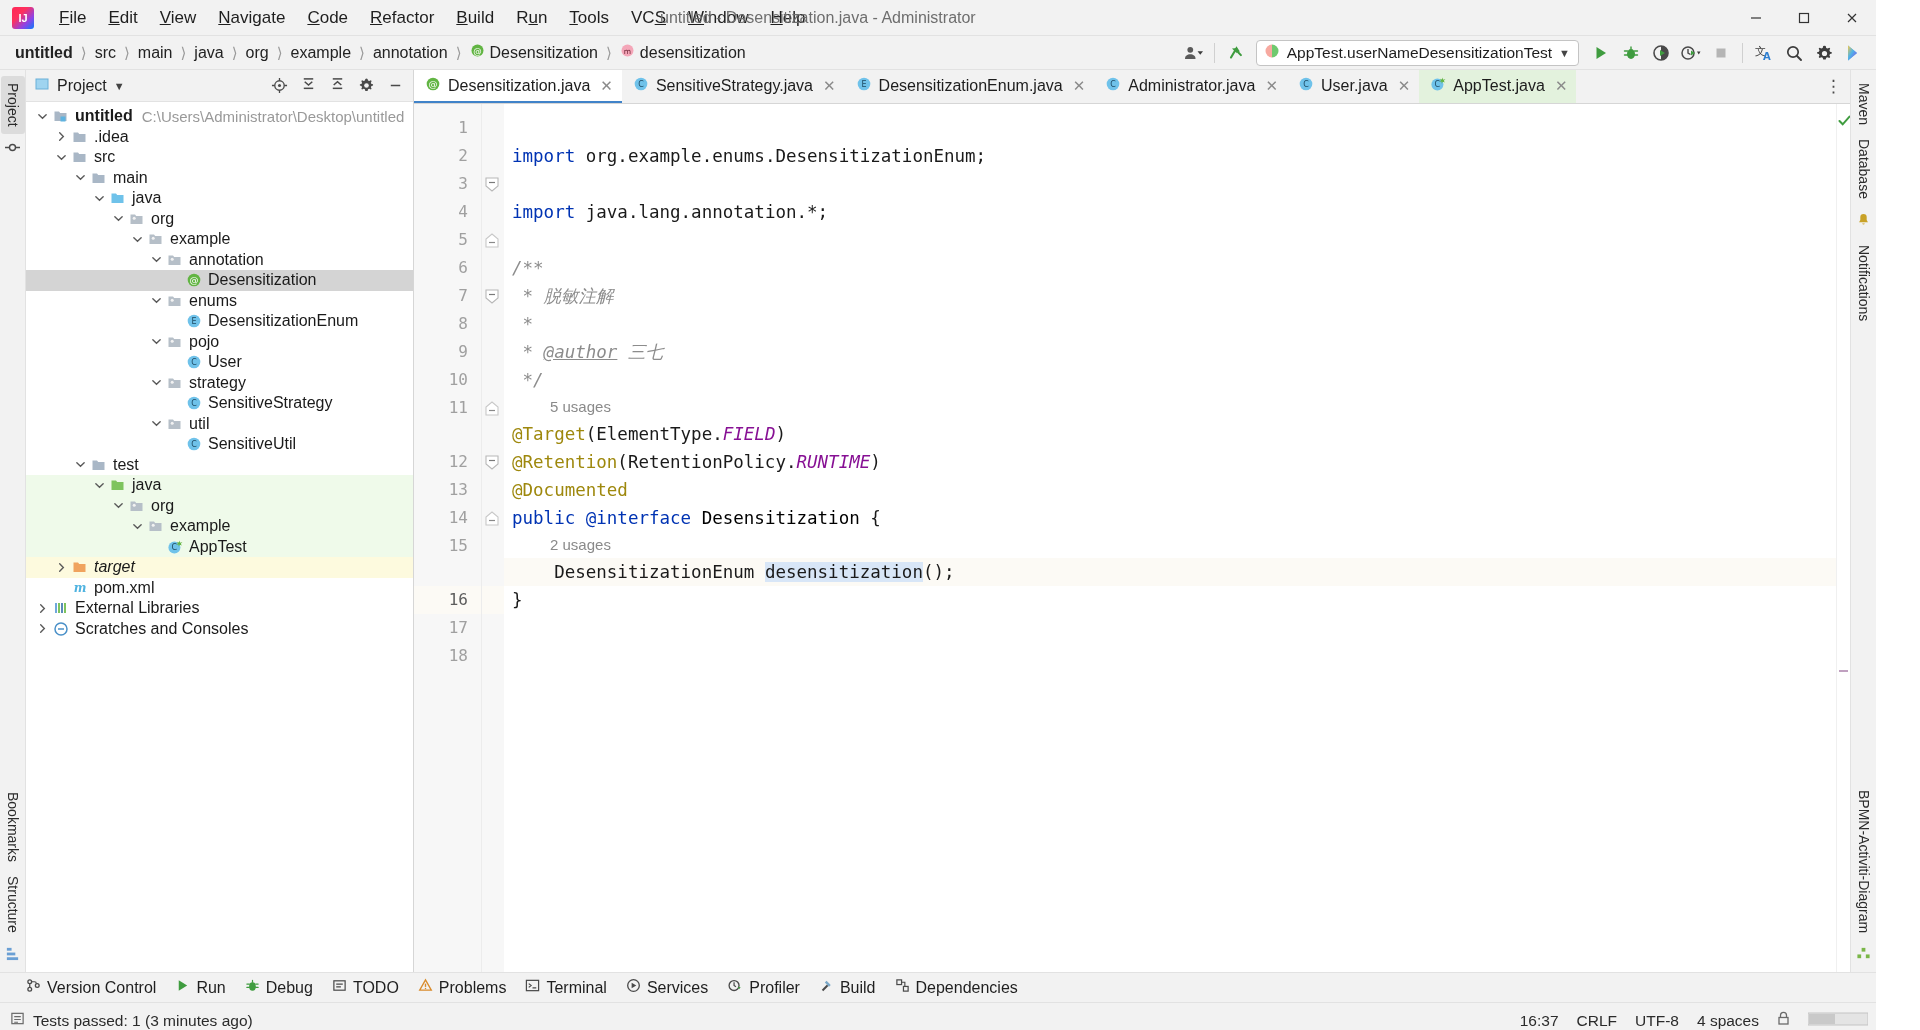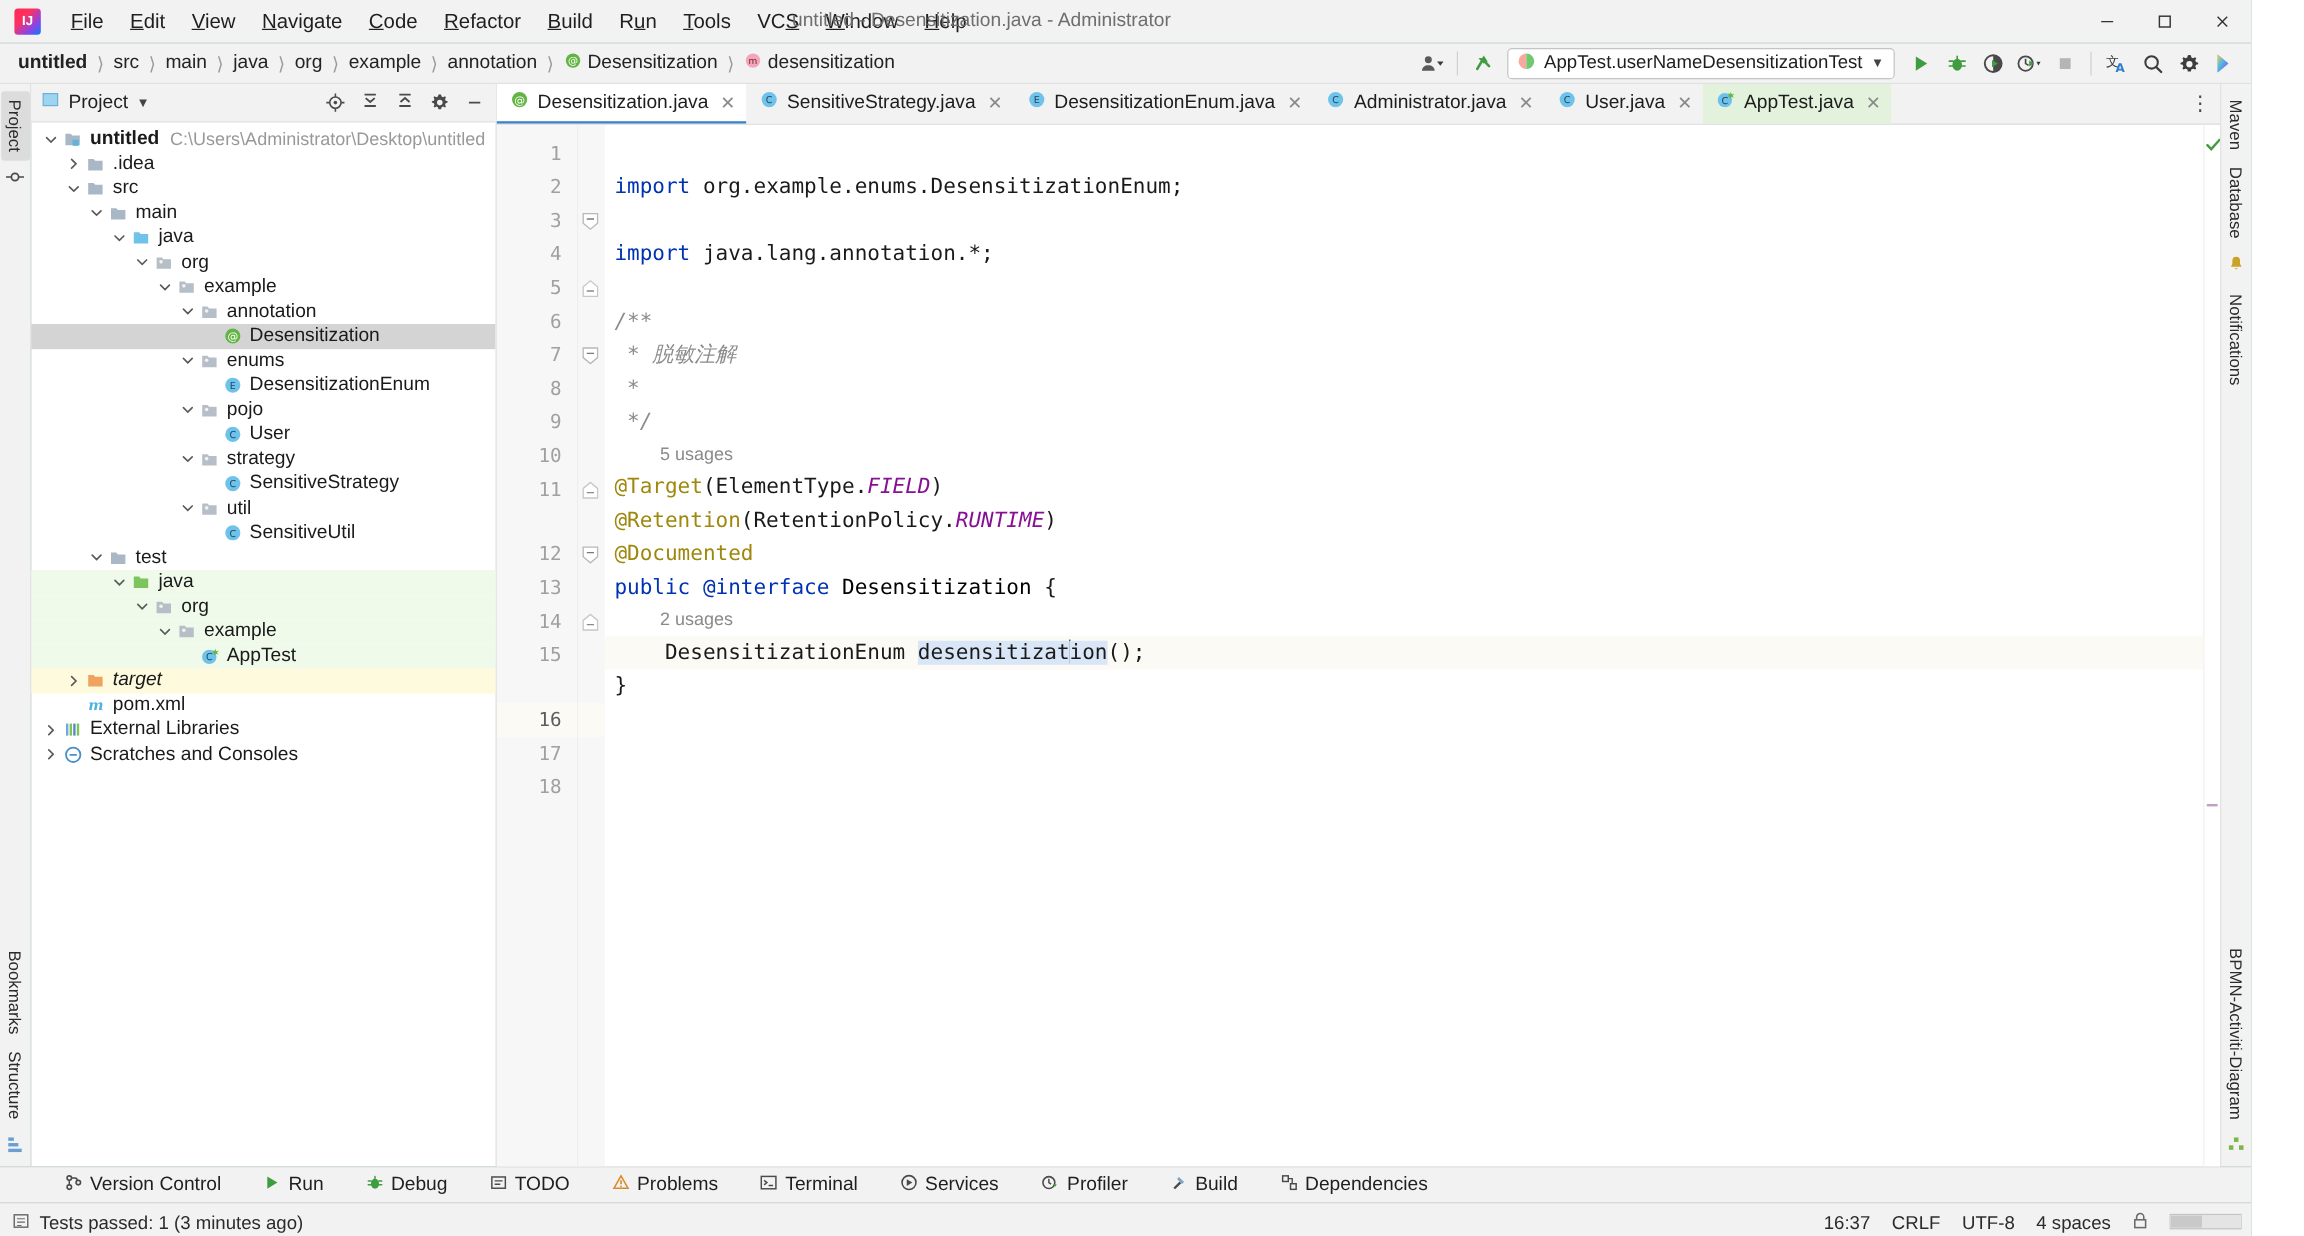--- a/index.html
+++ b/index.html
@@ -6,21 +6,21 @@
   html, body {
     margin: 0; padding: 0;
     width: 1920px; height: 1030px;
     overflow: hidden;
     font-family: "Liberation Sans", sans-serif;
     font-size: 17px;
     color: #1a1a1a;
     background: #ffffff;
     -webkit-font-smoothing: antialiased;
   }
-  .app { width: 1876px; height: 1030px; display: flex; flex-direction: column; background:#0f766e; }
+  .app { width: 1876px; height: 1030px; display: flex; flex-direction: column; background:#f9a8d4; }
 
   
   .titlebar {
     height: 36px; min-height:36px;
     background: #f2f2f2;
     display: flex; align-items: center;
     border-bottom: 1px solid #e2e2e2;
     position: relative;
   }
   .ij-logo {
@@ -177,21 +177,21 @@
   }
   .marker-bar {
     width: 14px; min-width:14px; background:#fff; position:relative; border-left:1px solid #f0f0f0;
   }
   .ok-check { position:absolute; top:8px; left:1px; }
   .marker-tick { position:absolute; right:2px; width:9px; height:2px; background:#c0a0c0; }
 
   
   .bottom-bar {
     height: 30px; min-height:30px; background:#f2f2f2; border-top:1px solid #e2e2e2;
-    display:flex; align-items:center; padding-left: 46px; gap: 19px;
+    display:flex; align-items:center; padding-left: 18px; gap: 3px;
   }
   .btool {
     display:flex; align-items:center; gap:6px; padding: 3px 8px; font-size:16px;
     color:#1f1f1f; border-radius:3px; cursor:default; white-space:nowrap;
   }
   .statusbar {
     height: 28px; min-height:28px; background:#f2f2f2; border-top:1px solid #e2e2e2;
     display:flex; align-items:flex-end; padding: 0 8px 0 10px; font-size:15.5px; color:#2b2b2b;
   }
   .status-left { display:flex; align-items:center; gap:8px; }
@@ -943,20 +943,21 @@
           </div>
         <div class="code" id="code">
             <div class="cline">&nbsp;</div>
             <div class="cline"><span class="kw">import </span><span class="ident">org.example.enums.DesensitizationEnum;</span></div>
             <div class="cline">&nbsp;</div>
             <div class="cline"><span class="kw">import </span><span class="ident">java.lang.annotation.*;</span></div>
             <div class="cline">&nbsp;</div>
             <div class="cline"><span class="cmt">/**</span></div>
             <div class="cline"><span class="cmt"> * </span><span class="cmt">脱敏注解</span></div>
             <div class="cline"><span class="cmt"> *</span></div>
+            <div class="cline"><span class="cmt"> * </span><span class="cmt-tag">@author</span><span class="cmt"> 三七</span></div>
             <div class="cline"><span class="cmt"> */</span></div>
             <div class="cline inlay">5 usages</div>
             <div class="cline"><span class="ann">@Target</span><span class="ident">(ElementType.</span><span class="const">FIELD</span><span class="ident">)</span></div>
             <div class="cline"><span class="ann">@Retention</span><span class="ident">(RetentionPolicy.</span><span class="const">RUNTIME</span><span class="ident">)</span></div>
             <div class="cline"><span class="ann">@Documented</span></div>
             <div class="cline"><span class="kw">public </span><span class="kw">@interface</span><span class="ident"> </span><span class="cls">Desensitization</span><span class="ident"> {</span></div>
             <div class="cline inlay">2 usages</div>
             <div class="cline hl-row"><span class="ident">    DesensitizationEnum </span><span class="sel-text">desensitiz</span><span class="sel-text">at</span><span class="caret"></span><span class="sel-text">ion</span><span class="ident">();</span></div>
             <div class="cline"><span class="ident">}</span></div>
             <div class="cline">&nbsp;</div>

